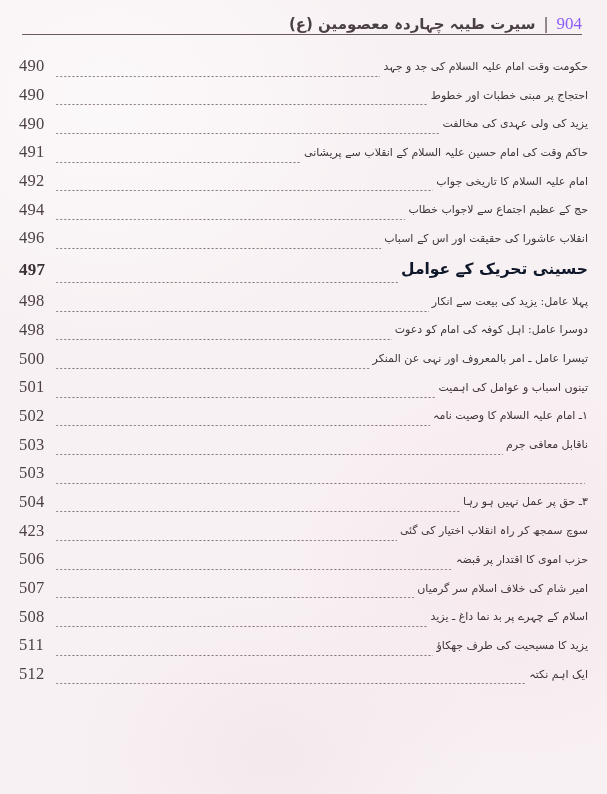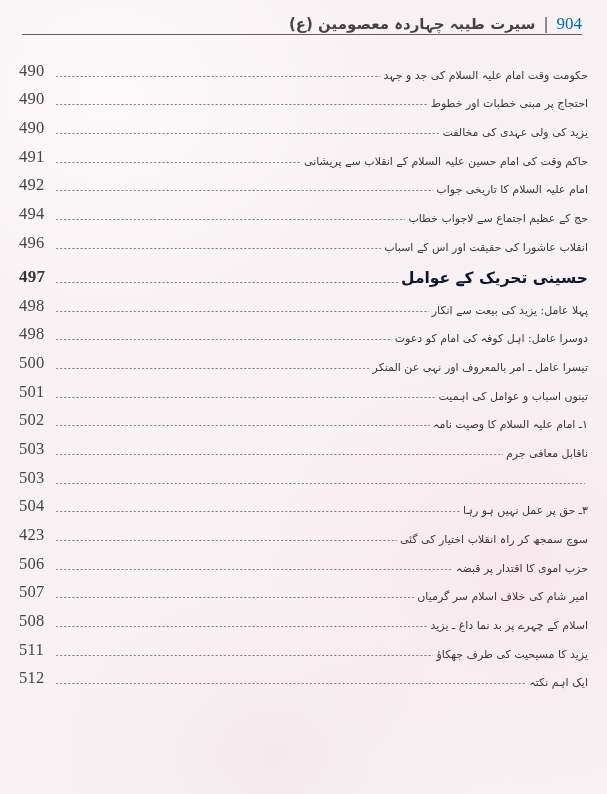--- a/index.html
+++ b/index.html
@@ -63,41 +63,41 @@
     font-size: 15px;
     font-weight: 400;
     line-height: 1;
     color: #5a4d53;
   }
   .header-folio {
     font-family: "Liberation Serif", serif;
     font-size: 17px;
     font-weight: 400;
     line-height: 1;
-    color: #0369a1;
+    color: #8b5cf6;
   }
   .header-rule {
     position: absolute;
     left: 0;
     right: 0;
     top: 26px;
     height: 1.4px;
     background: #6b5a61;
   }
 
   
   .toc {
     position: absolute;
     top: 52px;
     left: 19px;
     right: 19px;
   }
   .toc-row {
     display: flex;
-    align-items: flex-end;
+    align-items: center;
     height: 28.7px;
     direction: ltr;
   }
   .toc-page {
     font-family: "Liberation Serif", serif;
     font-size: 16.5px;
     color: #4d4147;
     flex: 0 0 auto;
     min-width: 34px;
     text-align: left;

